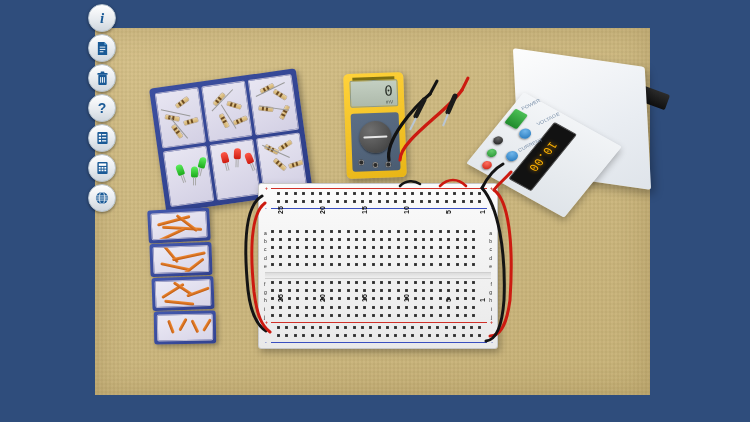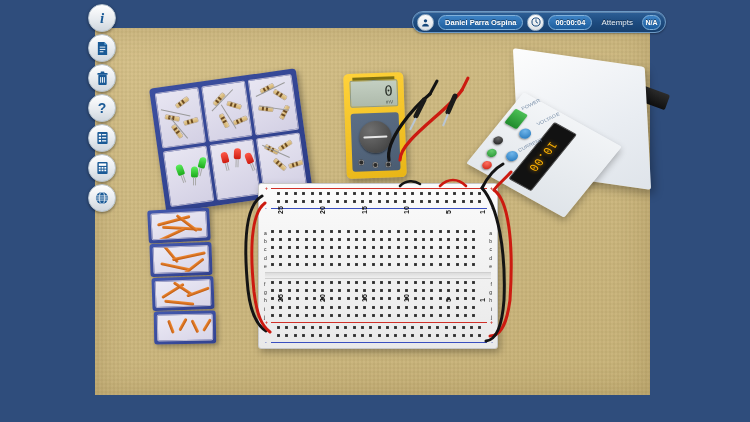--- a/index.html
+++ b/index.html
@@ -181,38 +181,20 @@
   svg.overlay { position:absolute; left:0; top:0; width:750px; height:422px; pointer-events:none; }
   .probe-tip { stroke:#b9c6d4; stroke-width:2; fill:none; }
 </style>
 </head>
 <body>
 
 <div id="stage">
 
   <div class="bench"></div>
 
-  <div class="topbar">
-    <div class="circ">
-      <svg width="9" height="9" viewBox="0 0 16 16">
-          <circle cx="8" cy="5" r="3" fill="#16477a"></circle>
-          <path d="M2 15c0-3.3 2.7-5 6-5s6 1.7 6 5z" fill="#16477a"></path>
-        </svg>
-    </div>
-    <div class="bluepill">Daniel Parra Ospina</div>
-    <div class="circ">
-      <svg width="10" height="10" viewBox="0 0 16 16">
-          <circle cx="8" cy="8" r="6.5" fill="none" stroke="#16477a" stroke-width="1.6"></circle>
-          <path d="M8 4.3V8l2.6 1.6" fill="none" stroke="#16477a" stroke-width="1.5" stroke-linecap="round"></path>
-        </svg>
-    </div>
-    <div class="bluepill">00:00:04</div>
-    <div class="plainlbl">Attempts</div>
-    <div class="na">N/A</div>
-  </div>
 
   <div class="sidebar">
 
     <div class="sbtn">
       <span class="glyph">i</span>
     </div>
 
     <div class="sbtn">
       <span>
         <svg width="13" height="15" viewBox="0 0 14 16">

